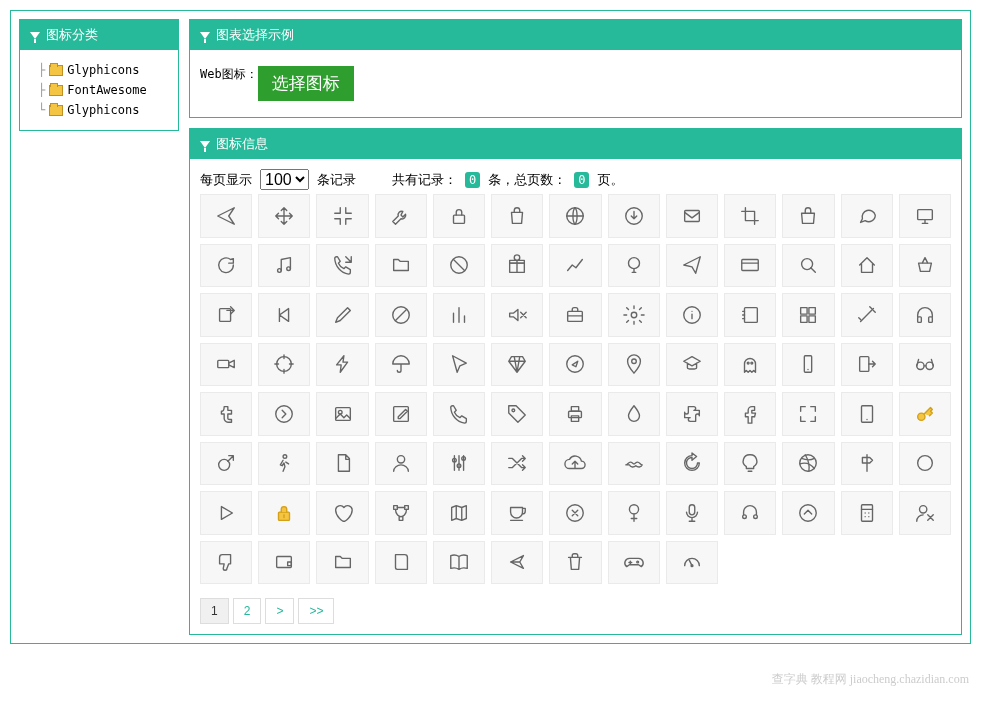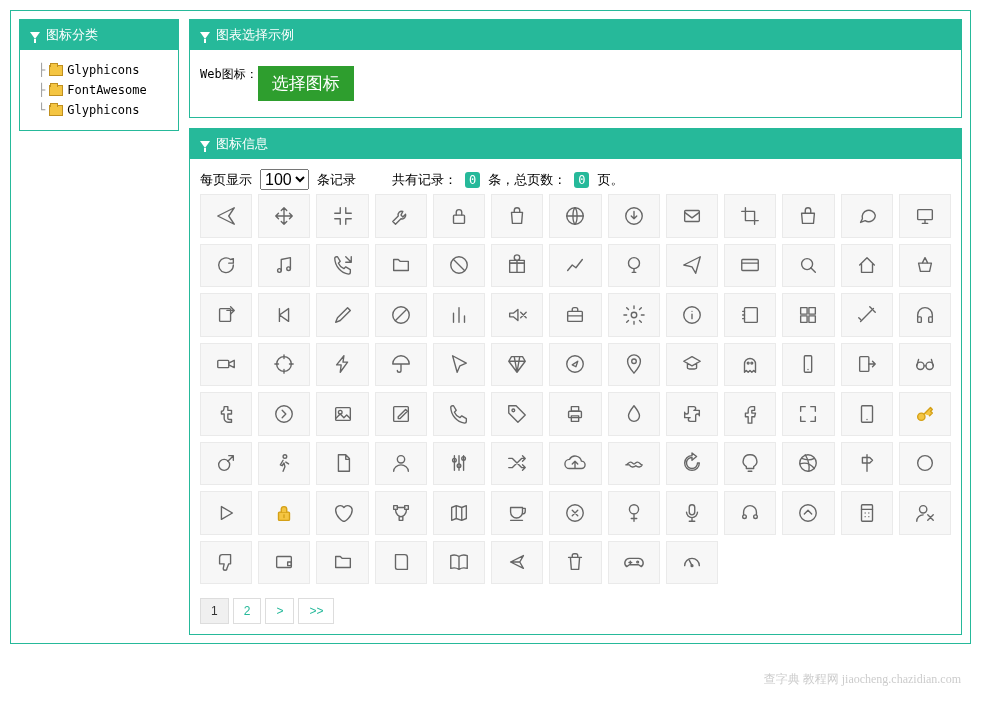--- a/index.html
+++ b/index.html
@@ -25,21 +25,21 @@
 .icon-grid { display: grid; grid-template-columns: repeat(13, 1fr); gap: 6px; }
 .icon-cell { background: #f7f7f7; border: 1px solid #eaeaea; aspect-ratio: 1.2/1; display: flex; align-items: center; justify-content: center; cursor: pointer; }
 .icon-cell svg { width: 22px; height: 22px; stroke: #666; fill: none; stroke-width: 1.5; }
 .icon-cell.gold svg { stroke: #d4a017; fill: #f4c542; }
 .pagination { display: flex; gap: 4px; margin-top: 14px; }
 .page-btn { border: 1px solid #ddd; background: #fff; padding: 5px 10px; cursor: pointer; font-size: 12px; color: #26b99a; }
 .page-btn.active { background: #f0f0f0; color: #333; }
 select { font-size: 16px; }
 .filter-icon { display: inline-block; width: 0; height: 0; border-left: 5px solid transparent; border-right: 5px solid transparent; border-top: 7px solid #fff; position: relative; }
 .filter-icon:after { content: ""; position: absolute; left: -1px; top: 0; width: 2px; height: 4px; background: #fff; }
-.watermark { position: absolute; right: 20px; bottom: 14px; color: #ccc; font-family: "SimSun"; font-size: 12px; pointer-events: none; }
+.watermark { position: absolute; right: 12px; bottom: 14px; color: #ccc; font-family: "SimSun"; font-size: 12px; pointer-events: none; }
 </style>
 </head>
 <body>
 
 <div class="container">
   <div class="sidebar">
     <div class="panel">
       <div class="panel-header">
         <span class="filter-icon"></span>
         <span>图标分类</span>

